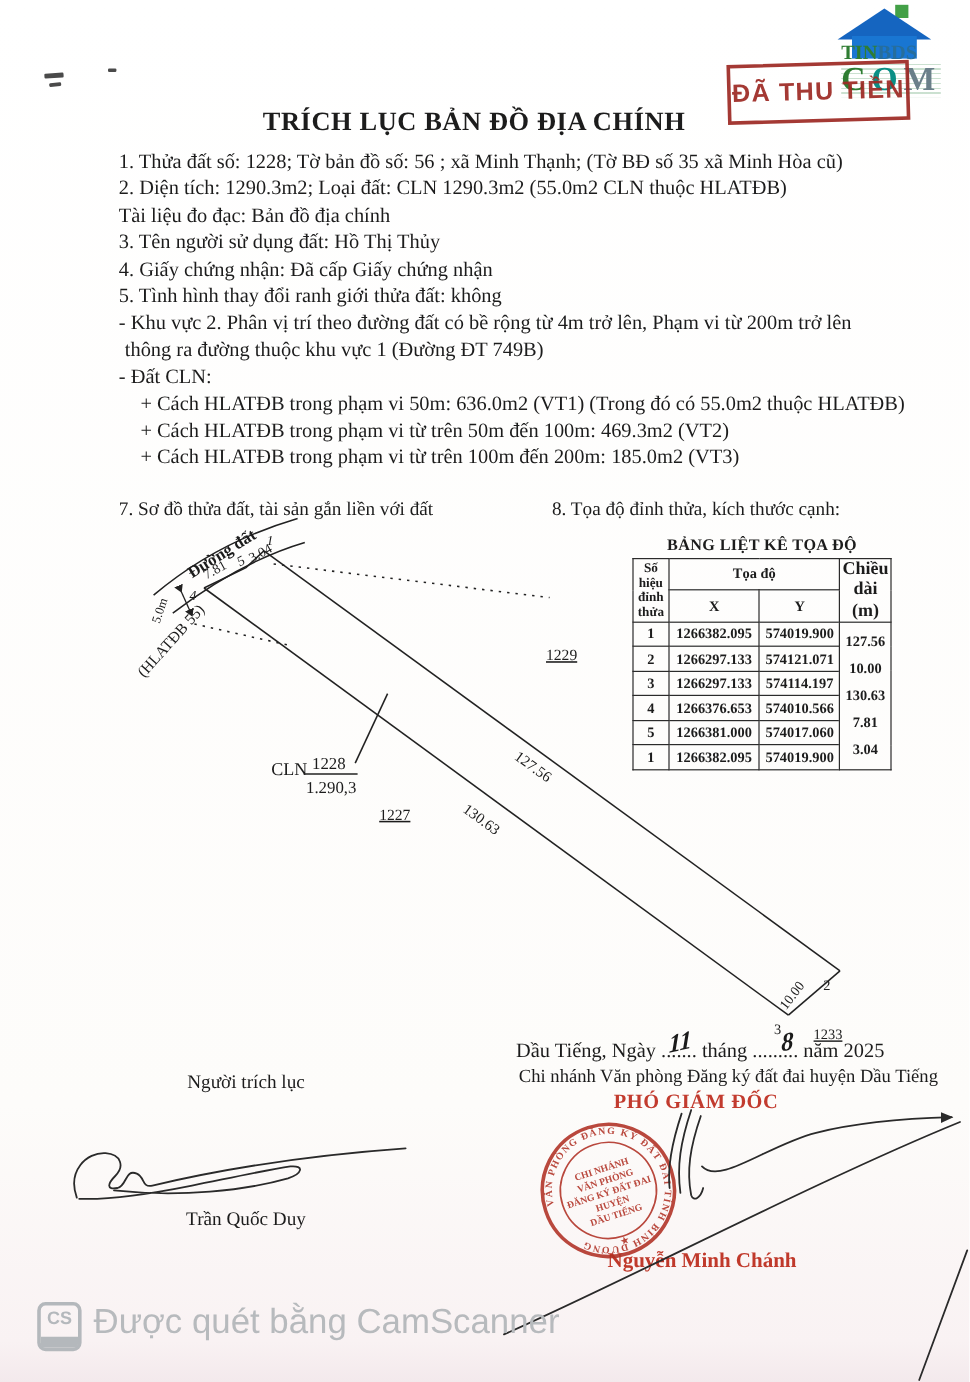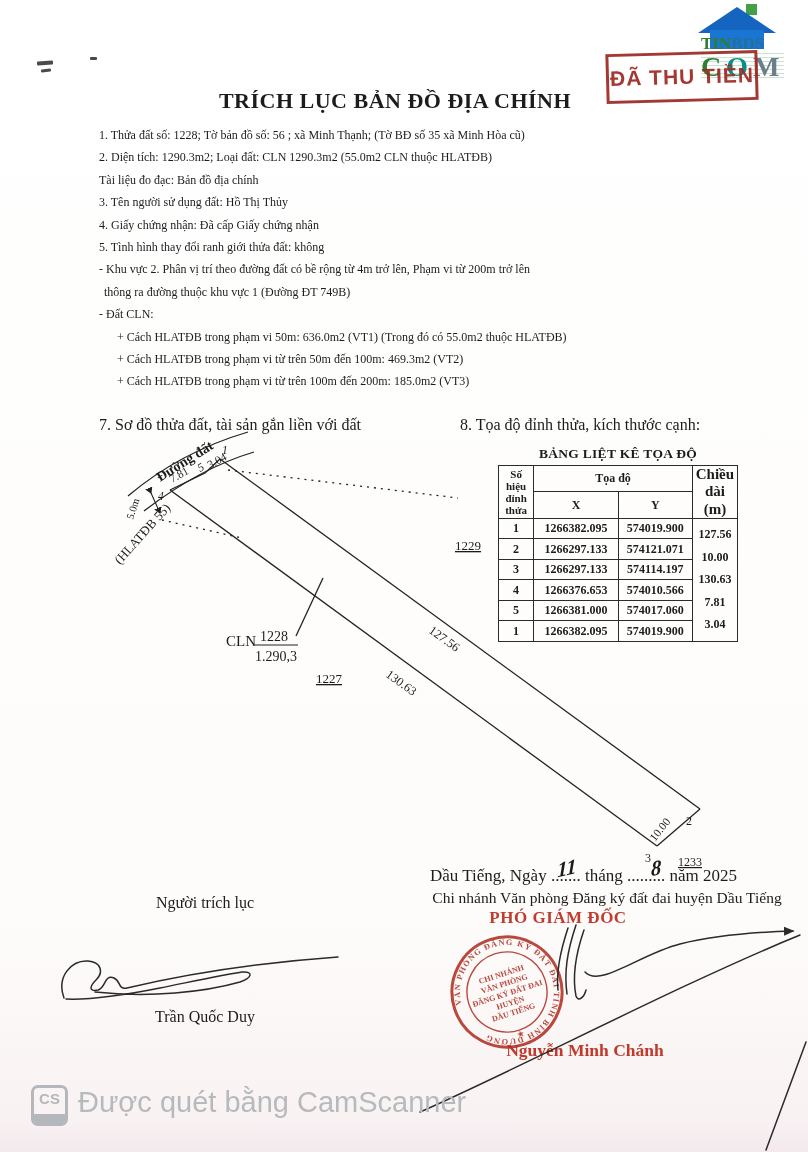--- a/index.html
+++ b/index.html
@@ -20,44 +20,44 @@
   .com-c{color:#2e7d32;} .com-o{color:#0a8f86;} .com-m{color:#6a7f8a;}
 
   
   #paid-stamp{left:606px;top:52px;width:146px;height:44px;border:3px solid #9e2b25;
     transform:rotate(-1.6deg);display:flex;align-items:center;justify-content:center;
     color:#9e2b25;font-weight:bold;font-size:21px;letter-spacing:1px;opacity:.93;
     font-family:"Liberation Sans", sans-serif;}
 
   #doc-title{left:150px;top:88px;width:490px;text-align:center;font-size:22px;font-weight:bold;letter-spacing:.5px;}
 
-  #info{left:99px;top:124px;font-size:12px;line-height:22.4px;}
+  #info{left:99px;top:124px;font-size:17px;line-height:22.4px;}
   .iline{white-space:nowrap;}
   .ind-plus{padding-left:18px;}
   .ind-cont{padding-left:5px;}
 
   .sec-label{top:416px;font-size:16px;font-weight:500;white-space:nowrap;}
 
   
-  #coord-box{left:498px;top:446px;width:240px;}
+  #coord-box{left:527px;top:446px;width:216px;}
   #coord-title{text-align:center;font-weight:bold;font-size:13.5px;margin-bottom:3px;letter-spacing:.3px;}
   table{border-collapse:collapse;width:100%;}
   th,td{border:1.5px solid #2b2b2b;font-size:12px;padding:0;text-align:center;}
   th{font-weight:bold;}
   .th-small{font-size:11px;line-height:1.1;width:38px;}
   .th-len{font-size:15px;line-height:1.15;width:46px;}
   td.num{font-weight:600;height:19.5px;}
   td.len-col{vertical-align:middle;}
   .len-stack{display:flex;flex-direction:column;justify-content:space-around;height:112px;font-weight:600;font-size:12px;}
 
   
   #date-line{left:430px;top:866px;width:345px;text-align:left;font-size:17px;white-space:nowrap;}
   .hand{font-style:italic;font-size:21px;color:#1a1a1a;transform:rotate(-12deg) skewX(-12deg);font-weight:600;}
   #office-line{left:432px;top:889px;width:350px;text-align:center;font-size:15.5px;white-space:nowrap;}
-  #role-line{left:458px;top:908px;width:200px;text-align:center;color:#c23b2e;font-weight:bold;font-size:17px;letter-spacing:.5px;}
+  #role-line{left:480px;top:908px;width:200px;text-align:center;color:#c23b2e;font-weight:bold;font-size:17px;letter-spacing:.5px;}
   #signer-name{left:480px;top:1040px;width:210px;text-align:center;color:#c0392b;font-weight:bold;font-size:17.5px;}
   #extractor-heading{left:120px;top:894px;width:170px;text-align:center;font-size:16px;}
   #extractor-name{left:120px;top:1008px;width:170px;text-align:center;font-size:16px;}
 
   
   #cs-badge{left:31px;top:1085px;width:37px;height:41px;border:3px solid #b4b8bc;border-radius:7px;
     box-sizing:border-box;font-family:"Liberation Sans", sans-serif;}
   #cs-badge .cs-txt{position:absolute;top:2px;left:0;width:100%;text-align:center;
     color:#b4b8bc;font-weight:bold;font-size:15px;}
   #cs-badge .cs-bar{position:absolute;bottom:0;left:0;width:100%;height:9px;background:#b4b8bc;border-radius:0 0 3px 3px;}

